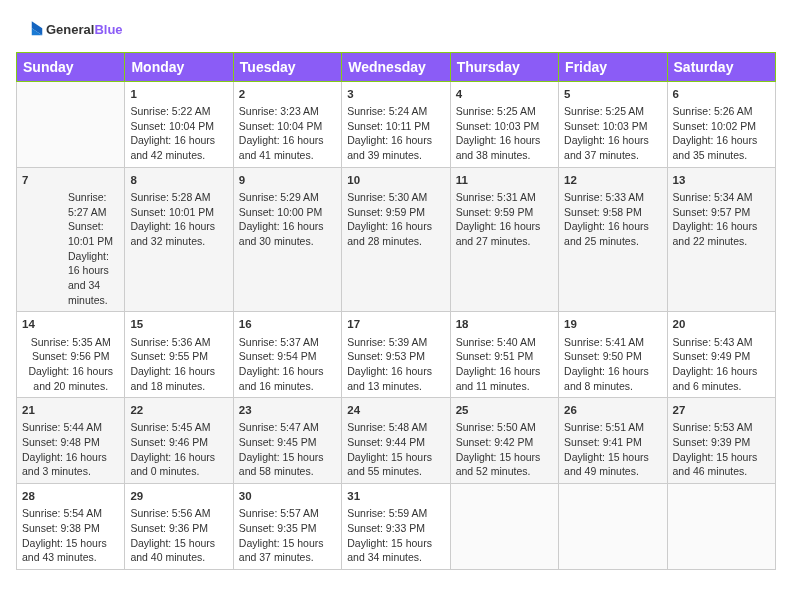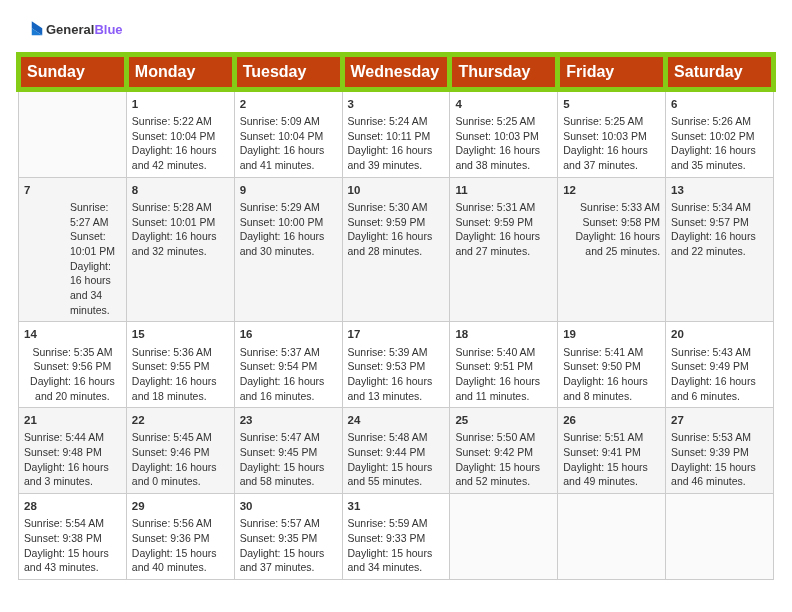--- a/index.html
+++ b/index.html
@@ -47,27 +47,27 @@
       color: #444;
       margin-top: 2px;
     }
     .calendar {
       width: 100%;
       border-collapse: collapse;
       margin-top: 8px;
       font-size: 11px;
     }
     .calendar th {
-      background-color: #c2410c;
+      background-color: #8b5cf6;
       color: #fff;
       text-align: left;
       padding: 6px 6px;
-      font-size: 16px;
+      font-size: 14px;
       font-weight: bold;
-      border: 5px solid #84cc16;
+      border: 1px solid #84cc16;
     }
     .calendar td {
       border: 1px solid #ccc;
       vertical-align: top;
       padding: 4px 5px;
       width: 107px;
       min-height: 75px;
       color: #333;
       font-size: 10.5px;
       line-height: 1.4;
@@ -122,21 +122,21 @@
         <td class="row-white empty"></td>
         <td class="row-white">
           <span class="day-num">1</span>
           <div style="white-space: pre-line;">Sunrise: 5:22 AM
 Sunset: 10:04 PM
 Daylight: 16 hours
 and 42 minutes.</div>
         </td>
         <td class="row-white">
           <span class="day-num">2</span>
-          <div style="white-space: pre-line;">Sunrise: 5:09 AM
+          <div style="white-space: pre-line;">Sunrise: 3:23 AM
 Sunset: 10:04 PM
 Daylight: 16 hours
 and 41 minutes.</div>
         </td>
         <td class="row-white">
           <span class="day-num">3</span>
           <div style="white-space: pre-line;">Sunrise: 5:24 AM
 Sunset: 10:11 PM
 Daylight: 16 hours
 and 39 minutes.</div>
@@ -194,21 +194,21 @@
         </td>
         <td class="row-shade">
           <span class="day-num">11</span>
           <div style="white-space: pre-line;">Sunrise: 5:31 AM
 Sunset: 9:59 PM
 Daylight: 16 hours
 and 27 minutes.</div>
         </td>
         <td class="row-shade">
           <span class="day-num">12</span>
-          <div style="white-space: pre-line; text-align: right;">Sunrise: 5:33 AM
+          <div style="white-space: pre-line;">Sunrise: 5:33 AM
 Sunset: 9:58 PM
 Daylight: 16 hours
 and 25 minutes.</div>
         </td>
         <td class="row-shade">
           <span class="day-num">13</span>
           <div style="white-space: pre-line;">Sunrise: 5:34 AM
 Sunset: 9:57 PM
 Daylight: 16 hours
 and 22 minutes.</div>

